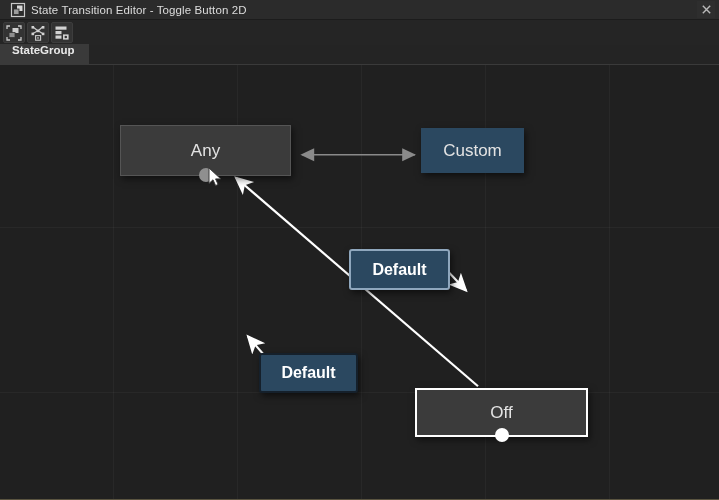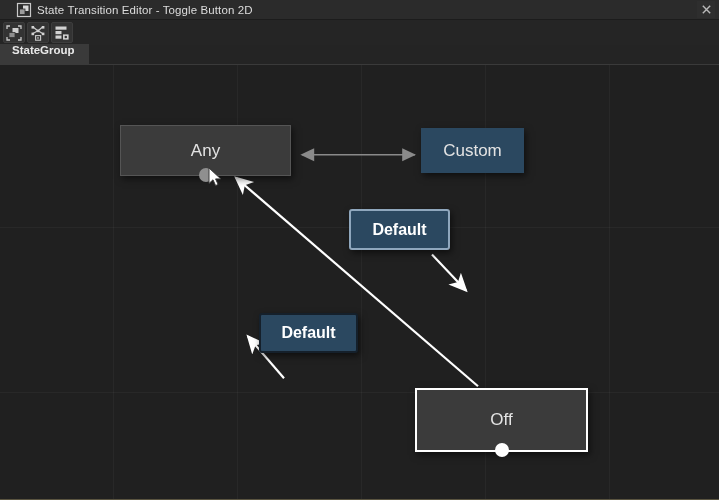--- a/index.html
+++ b/index.html
@@ -23,21 +23,21 @@
   }
 
   
   .titlebar {
     position: relative;
     height: 20px;
     flex: 0 0 20px;
     background: #2b2b2b;
     display: flex;
     align-items: center;
-    padding-left: 16px;
+    padding-left: 10px;
     border-bottom: 1px solid #1c1c1c;
     text-align: right;
   }
   .title-icon {
     width: 16px; height: 16px;
     margin-right: 5px;
     position: relative;
     flex: 0 0 16px;
   }
   .title-text {
@@ -167,20 +167,21 @@
     display: flex;
     align-items: center;
     justify-content: center;
     font-size: 16px;
     font-weight: bold;
     color: #ffffff;
     background: #2b4860;
     border-radius: 3px;
     cursor: pointer;
     box-shadow: 2px 3px 7px rgba(0,0,0,0.55);
+    margin-top: 40px;
   }
   .tlabel.sel { border: 2px solid #8fa7bd; }
   .tlabel.plain { border: 2px solid #15202b; }
 
   
   .cursor {
     position: absolute;
     pointer-events: none;
   }
 </style>
@@ -278,21 +279,21 @@
 
     <div class="node grey" style="left:120px; top:60px; width:171px; height:51px;">
       <span>Any</span>
       <span class="conn grey-dot"></span>
     </div>
 
     <div class="node blue" style="left:421px; top:63px; width:103px; height:45px;">
       <span>Custom</span>
     </div>
 
-    <div class="node grey-sel" style="left:415px; top:323px; width:173px; height:64px;">
+    <div class="node grey-sel" style="left:415px; top:323px; width:173px; height:49px;">
       <span>Off</span>
       <span class="conn white-dot"></span>
     </div>
 
     <div class="tlabel sel" style="left:349px; top:144px; width:101px; height:41px;">
       <span>Default</span>
     </div>
 
     <div class="tlabel plain" style="left:259px; top:248px; width:99px; height:40px;">
       <span>Default</span>

